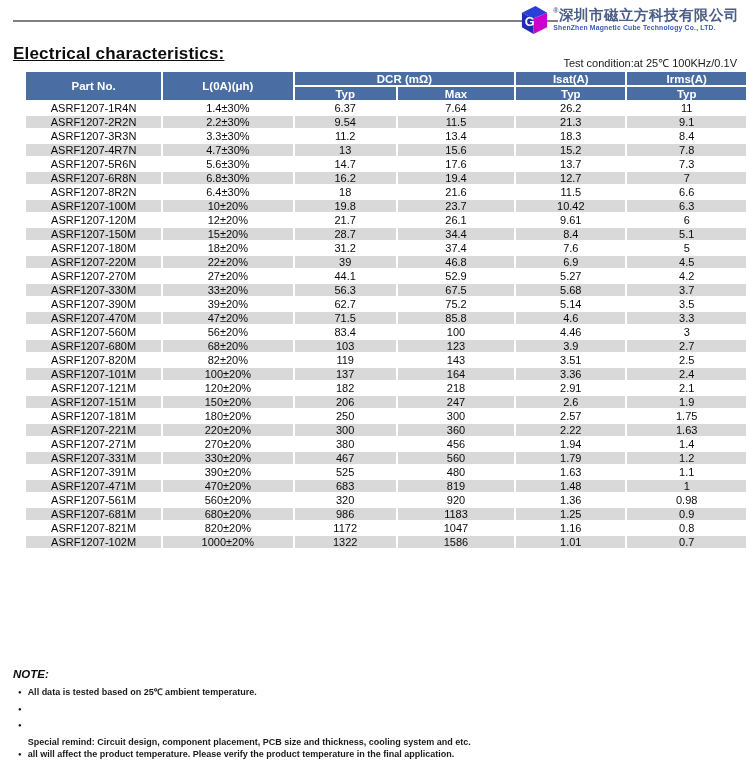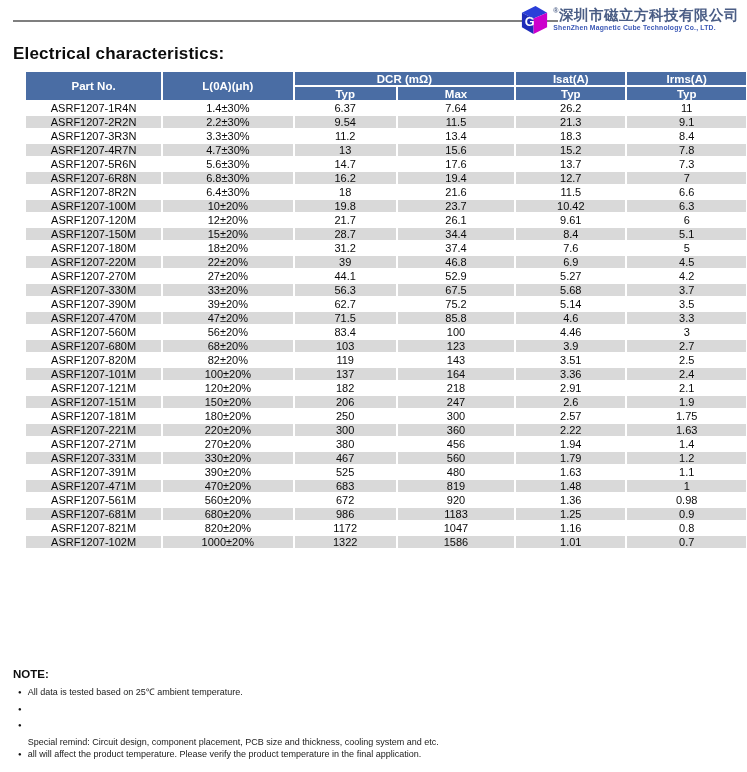--- a/index.html
+++ b/index.html
@@ -33,20 +33,21 @@
   .logo-en {
     font-size:6.8px; font-weight:bold; color:var(--brand-sub,#3a57b5);
     white-space:nowrap; letter-spacing:0.2px;
   }
 
   
   .page-title {
     position:absolute; left:13px; top:44px;
     font-size:17px; font-weight:bold; color:#0d0d0d;
     letter-spacing:0.2px;
+    text-decoration:underline;
   }
   .test-cond {
     position:absolute; right:10px; top:55px;
     font-size:11px; color:#1a1a1a;
   }
 
   
   table.echar {
     position:absolute; left:24px; top:70px; width:724px;
     border-collapse:collapse; table-layout:fixed;
@@ -62,23 +63,23 @@
     height:15px; padding:0 2px;
   }
   .echar tbody td {
     font-size:11px; color:#0a0a0a; height:13.3px; padding:0 2px;
     background:#ffffff;
   }
   .echar tbody tr:nth-child(even) td { background:var(--stripe-bg,#d9d9d9); }
 
   
   .notes { position:absolute; left:13px; top:668px; width:715px; }
-  .notes-heading { font-size:11.5px; font-weight:bold; color:#0d0d0d; margin-bottom:6px; }
+  .notes-heading { font-size:11.5px; font-weight:bold; color:#0d0d0d; margin-bottom:6px;font-style:italic; }
   .notes-list { list-style:none; }
-  .note-item { display:flex; align-items:flex-end; margin-bottom:4.5px; }
+  .note-item { display:flex; align-items:flex-end; margin-bottom:4.5px;font-weight:bold; }
   .bullet { font-size:6px; line-height:12px; margin:0 6px 0 5px; color:#111; flex:0 0 auto; }
   .note-text { font-size:9px; line-height:12px; color:#1a1a1a; white-space:pre-line; }
 </style>
 </head>
 <body>
 
 <div class="page">
 
   <div class="top-rule"></div>
 
@@ -89,20 +90,21 @@
       <polygon points="15,15 29,9 29,24 15,31" fill="var(--logo-magenta,#cc00cc)"></polygon>
       <text x="6" y="23" fill="#ffffff" font-size="13" font-weight="bold" font-family="Liberation Sans, sans-serif">G</text>
     </svg>
     <div class="logo-text">
       <div class="logo-cn"><span class="reg">®</span><span>深圳市磁立方科技有限公司</span></div>
       <div class="logo-en">ShenZhen Magnetic Cube Technology Co., LTD.</div>
     </div>
   </div>
 
   <div class="page-title">Electrical characteristics:</div>
+  <div class="test-cond">Test condition:at 25℃ 100KHz/0.1V</div>
 
   <table class="echar">
     <colgroup>
       <col style="width:19.0%">
         <col style="width:18.2%">
         <col style="width:14.3%">
       <col style="width:16.4%">
         <col style="width:15.4%">
         <col style="width:16.7%">
     </colgroup>
@@ -342,21 +344,21 @@
           <td>ASRF1207-471M</td>
           <td>470±20%</td>
           <td>683</td>
           <td>819</td>
           <td>1.48</td>
           <td>1</td>
         </tr>
         <tr>
           <td>ASRF1207-561M</td>
           <td>560±20%</td>
-          <td>672</td>
+          <td>320</td>
           <td>920</td>
           <td>1.36</td>
           <td>0.98</td>
         </tr>
         <tr>
           <td>ASRF1207-681M</td>
           <td>680±20%</td>
           <td>986</td>
           <td>1183</td>
           <td>1.25</td>

